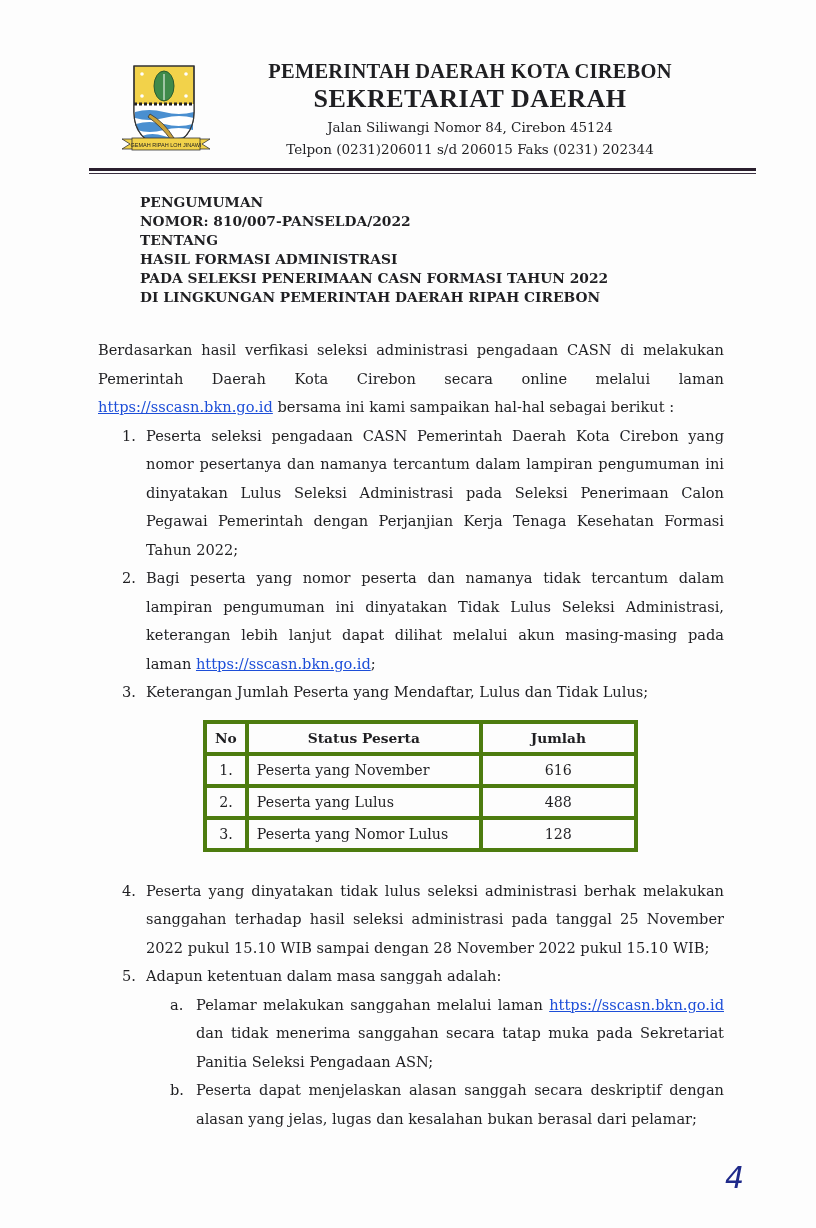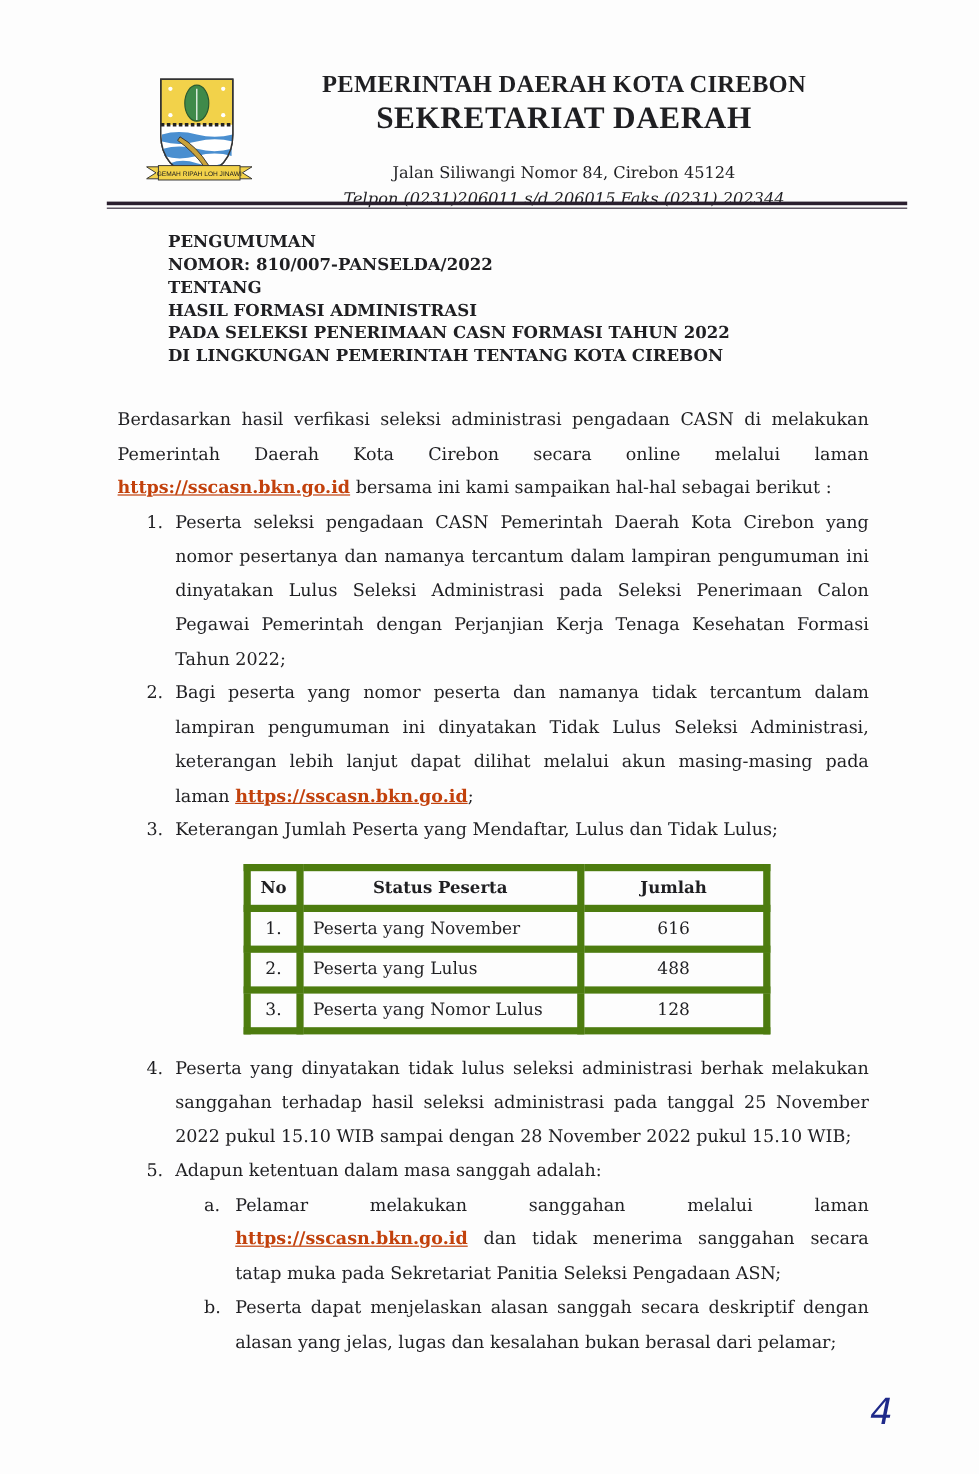--- a/index.html
+++ b/index.html
@@ -5,44 +5,44 @@
   html, body { margin:0; padding:0; }
   body { width:816px; height:1228px; background:#fdfdfd; position:relative; overflow:hidden;
          font-family:"DejaVu Serif", serif; color:#1f1f22; }
   .page { position:absolute; left:0; top:0; width:816px; height:1228px; }
 
   
   .logo { position:absolute; left:124px; top:62px; width:90px; height:92px; }
   .kop { position:absolute; left:240px; top:58px; width:460px; text-align:center; }
   .kop .l1 { font-family:"Liberation Serif", serif; font-weight:bold; font-size:20.5px; letter-spacing:0.2px; line-height:26px; }
   .kop .l2 { font-family:"Liberation Serif", serif; font-weight:bold; font-size:26px; letter-spacing:0.5px; line-height:30px; }
-  .kop .l3 { font-family:"DejaVu Serif", serif; font-size:13.5px; line-height:22px; margin-top:19px; }
-  .kop .l4 { font-family:"DejaVu Serif", serif; font-size:13.5px; line-height:22px;font-style:italic; }
+  .kop .l3 { font-family:"DejaVu Serif", serif; font-size:13.5px; line-height:22px; margin-top:2px; }
+  .kop .l4 { font-family:"DejaVu Serif", serif; font-size:13.5px; line-height:22px; }
   .rule1 { position:absolute; left:89px; top:168px; width:667px; height:3px; background:#2a1f2e; }
   .rule2 { position:absolute; left:89px; top:173px; width:667px; height:1px; background:#3a3040; }
 
   
   .titleblock { position:absolute; left:140px; top:193px; width:620px; text-align:left;
                 font-family:"DejaVu Serif", serif; font-weight:bold; font-size:13.8px; line-height:19px; }
 
   
   .body { position:absolute; left:98px; top:336px; width:626px; font-family:"DejaVu Serif", serif;
           font-size:14.6px; line-height:28.5px; }
   .para { text-align:justify; text-align-last:left; }
   .just { text-align:justify; text-align-last:justify; }
-  a.link { color:#c2410c; text-decoration:underline;font-weight:bold; }
+  a.link { color:#1d4ed8; text-decoration:underline; }
   .item { position:relative; padding-left:48px; text-align:justify; }
   .item .num { position:absolute; left:24px; top:0; }
   .sub { position:relative; padding-left:98px; text-align:justify; }
   .sub .num { position:absolute; left:72px; top:0; }
 
   
   .tbl { position:absolute; left:203px; top:720px; border-collapse:collapse;
          font-family:"DejaVu Serif", serif; font-size:14.2px; }
-  .tbl th, .tbl td { border:6px solid #4d7c0f; height:28px; padding:0 8px; }
+  .tbl th, .tbl td { border:4px solid #4d7c0f; height:28px; padding:0 8px; }
   .tbl th { font-weight:bold; text-align:center; font-size:13.8px; }
   .tbl td.c { text-align:center; }
   .tbl col.c1 { width:36px; } .tbl col.c2 { width:234px; } .tbl col.c3 { width:155px; }
 
   .pagemark { position:absolute; left:725px; top:1160px; font-family:"DejaVu Sans", sans-serif;
               font-size:30px; color:#1f2a8a; font-style:italic; }
 </style>
 </head>
 <body>
 
@@ -79,21 +79,21 @@
   </div>
   <div class="rule1"></div>
   <div class="rule2"></div>
 
   <div class="titleblock">
     <div>PENGUMUMAN</div>
     <div>NOMOR: 810/007-PANSELDA/2022</div>
     <div>TENTANG</div>
     <div>HASIL FORMASI ADMINISTRASI</div>
     <div>PADA SELEKSI PENERIMAAN CASN FORMASI TAHUN 2022</div>
-    <div>DI LINGKUNGAN PEMERINTAH TENTANG KOTA CIREBON</div>
+    <div>DI LINGKUNGAN PEMERINTAH DAERAH RIPAH CIREBON</div>
   </div>
 
   <div class="body">
     <div class="just">Berdasarkan hasil verfikasi seleksi administrasi pengadaan CASN di melakukan</div>
     <div class="just">Pemerintah Daerah Kota Cirebon secara online melalui laman</div>
     <div class="para"><a class="link">https://sscasn.bkn.go.id</a><span> bersama ini kami sampaikan hal-hal sebagai berikut :</span></div>
 
     <div class="item">
       <span class="num">1.</span>
       <span>Peserta seleksi pengadaan CASN Pemerintah Daerah Kota Cirebon yang nomor pesertanya dan namanya tercantum dalam lampiran pengumuman ini dinyatakan Lulus Seleksi Administrasi pada Seleksi Penerimaan Calon Pegawai Pemerintah dengan Perjanjian Kerja Tenaga Kesehatan Formasi Tahun 2022;</span>

